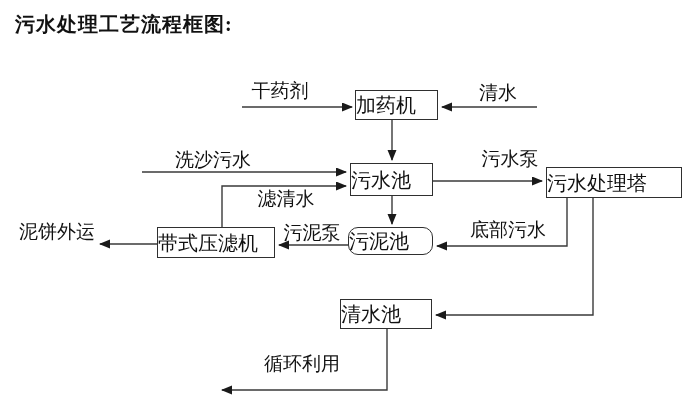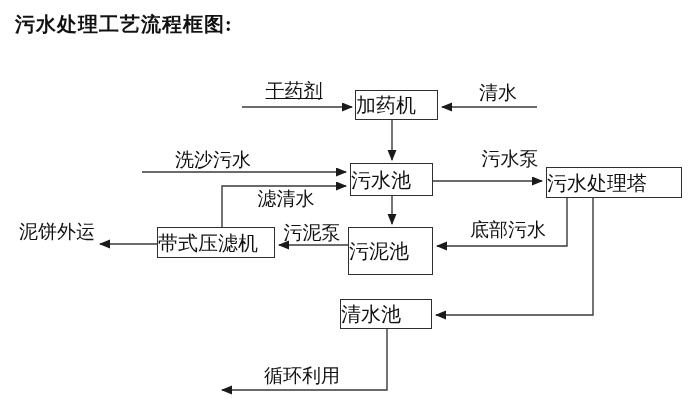--- a/index.html
+++ b/index.html
@@ -87,33 +87,33 @@
 
   <div class="node" style="left:355px; top:90px;  width:83px;  height:30px;">
     <span>加药机</span>
   </div>
   <div class="node" style="left:350px; top:163px; width:83px;  height:33px;">
     <span>污水池</span>
   </div>
   <div class="node" style="left:546px; top:167px; width:136px; height:31px;">
     <span>污水处理塔</span>
   </div>
-  <div class="node" style="left:348px; top:227px; width:85px;  height:48px;">
+  <div class="node" style="left:348px; top:227px; width:85px;  height:28px;border-radius:10px;">
     <span>污泥池</span>
   </div>
   <div class="node" style="left:157px; top:227px; width:118px; height:31px;">
     <span>带式压滤机</span>
   </div>
   <div class="node" style="left:340px; top:299px; width:92px;  height:30px;">
     <span>清水池</span>
   </div>
 
-  <span class="lbl" style="left:294px; top:81px;text-decoration:underline;">干药剂</span>
+  <span class="lbl" style="left:280px; top:81px;">干药剂</span>
   <span class="lbl" style="left:498px; top:83px;">清水</span>
   <span class="lbl" style="left:213px; top:150px;">洗沙污水</span>
   <span class="lbl" style="left:286px; top:189px;">滤清水</span>
   <span class="lbl" style="left:482px; top:149px;margin-left:28px;">污水泵</span>
   <span class="lbl" style="left:312px; top:223px;">污泥泵</span>
   <span class="lbl" style="left:508px; top:220px;">底部污水</span>
   <span class="lbl" style="left:57px;  top:222px;">泥饼外运</span>
-  <span class="lbl" style="left:302px; top:366px;text-align:right;">循环利用</span>
+  <span class="lbl" style="left:302px; top:354px;text-align:right;">循环利用</span>
 
 </div>
 
 </body></html>

